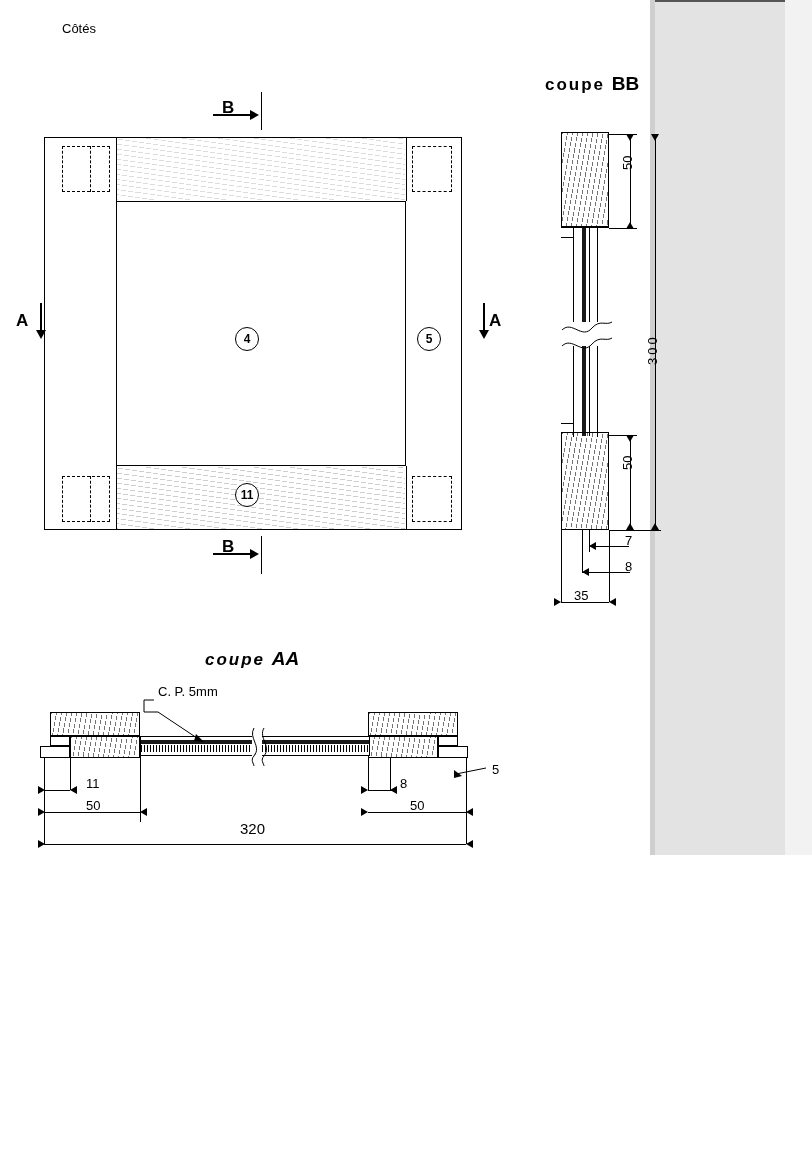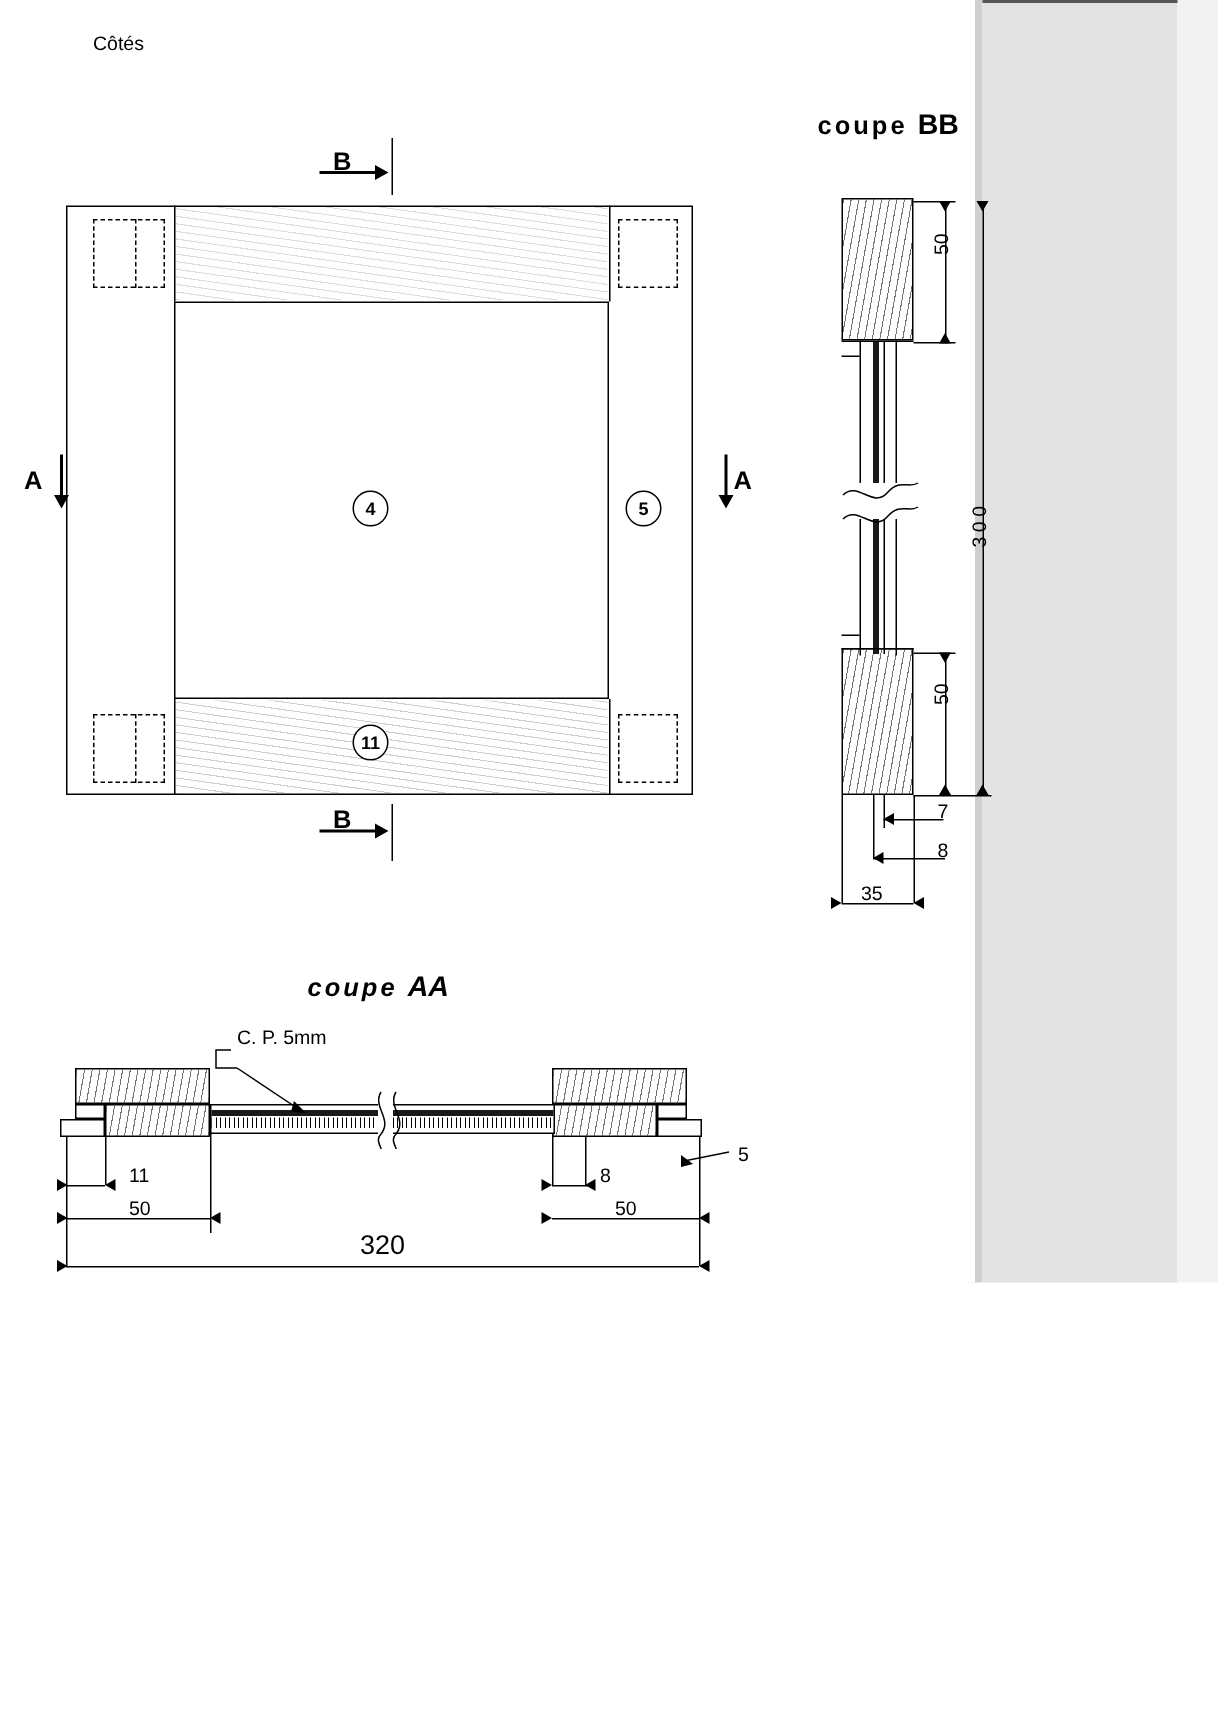--- a/index.html
+++ b/index.html
@@ -280,16 +280,16 @@
     <div class="txt dim" style="left:400px; top:776px;">8</div>
 
     <div class="ln hl" style="left:368px; top:812px; width:98px;"></div>
     <div class="tri tri-right-s" style="left:361px; top:808px;"></div>
     <div class="tri tri-left-s" style="left:466px; top:808px;"></div>
     <div class="txt dim" style="left:410px; top:798px;">50</div>
 
     <div class="ln hl" style="left:44px; top:844px; width:422px;"></div>
     <div class="tri tri-right-s" style="left:38px; top:840px;"></div>
     <div class="tri tri-left-s" style="left:466px; top:840px;"></div>
-    <div class="txt" style="left:240px; top:820px; font-size:18px;">320</div>
+    <div class="txt" style="left:240px; top:820px; font-size:15px;">320</div>
   </div>
 
 </div>
 
 </body></html>

